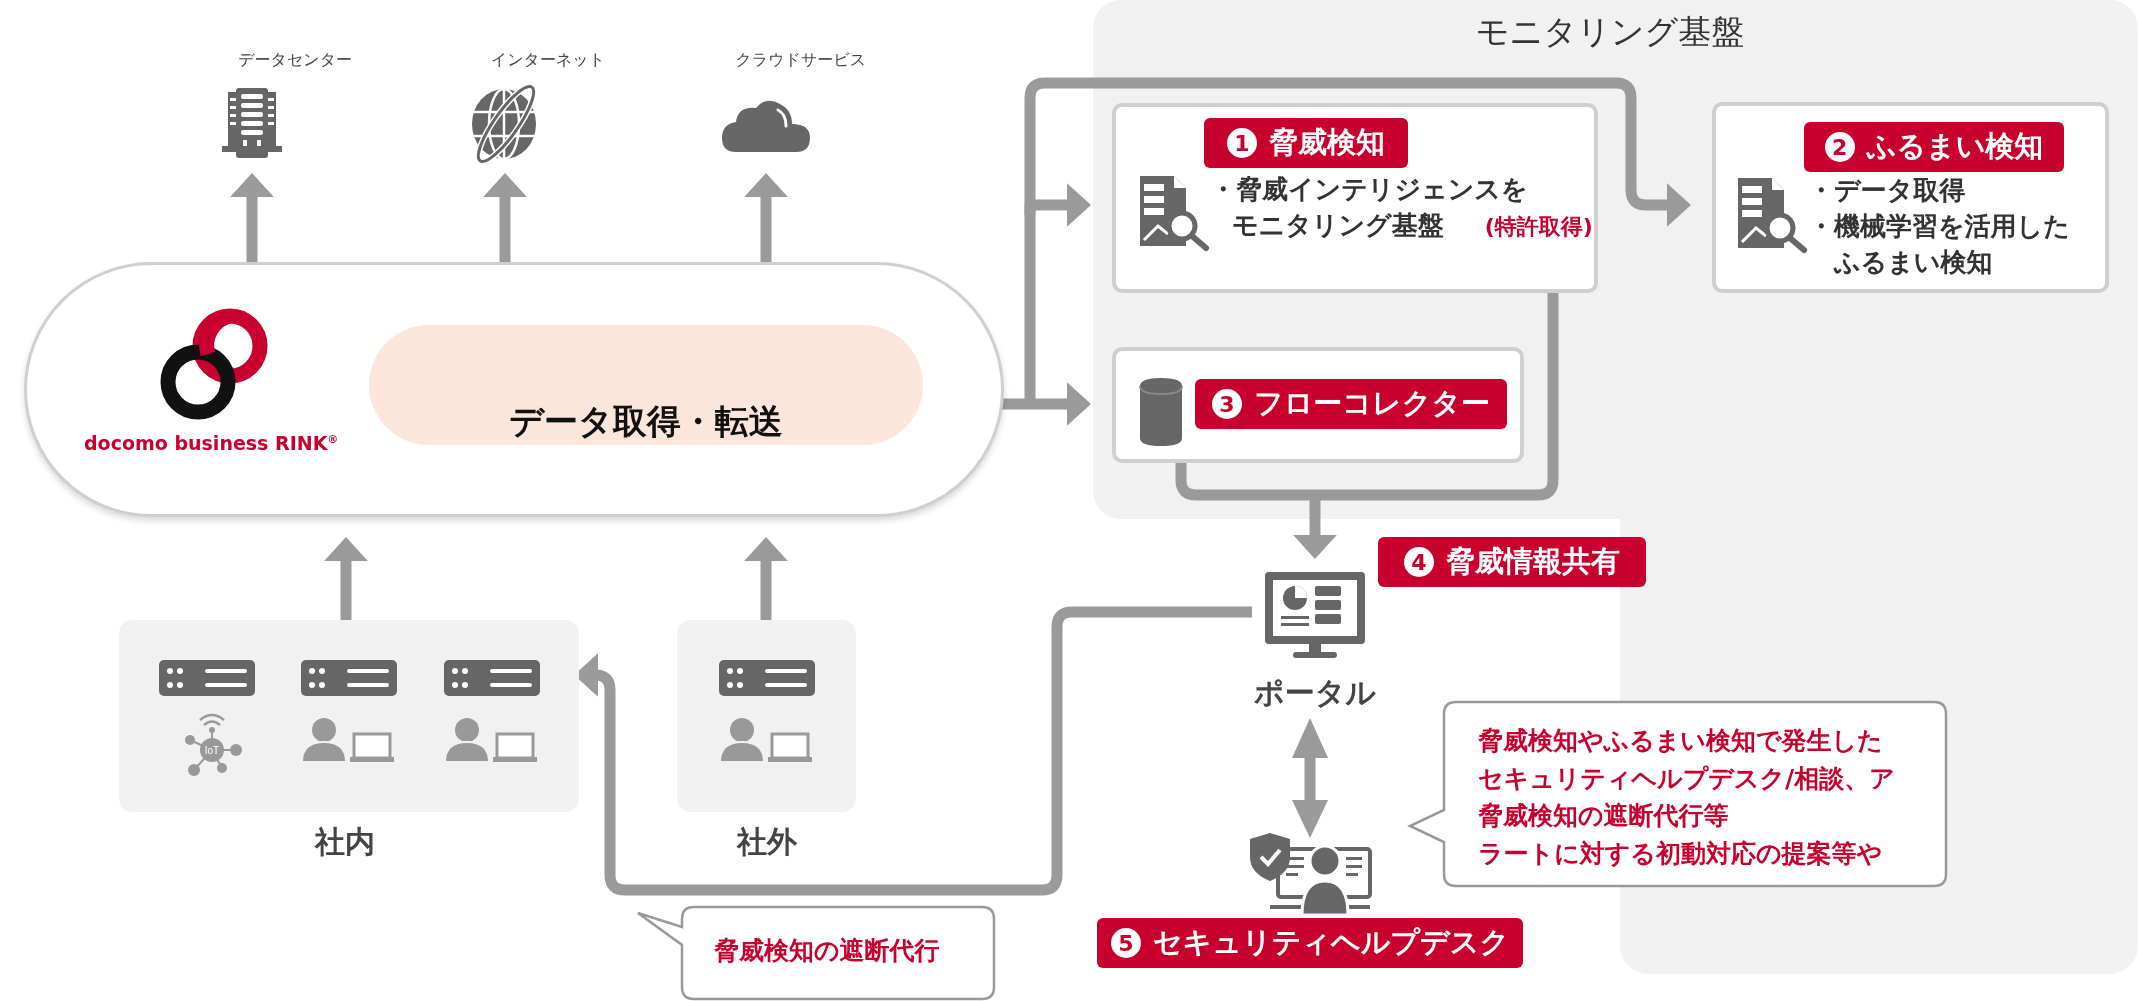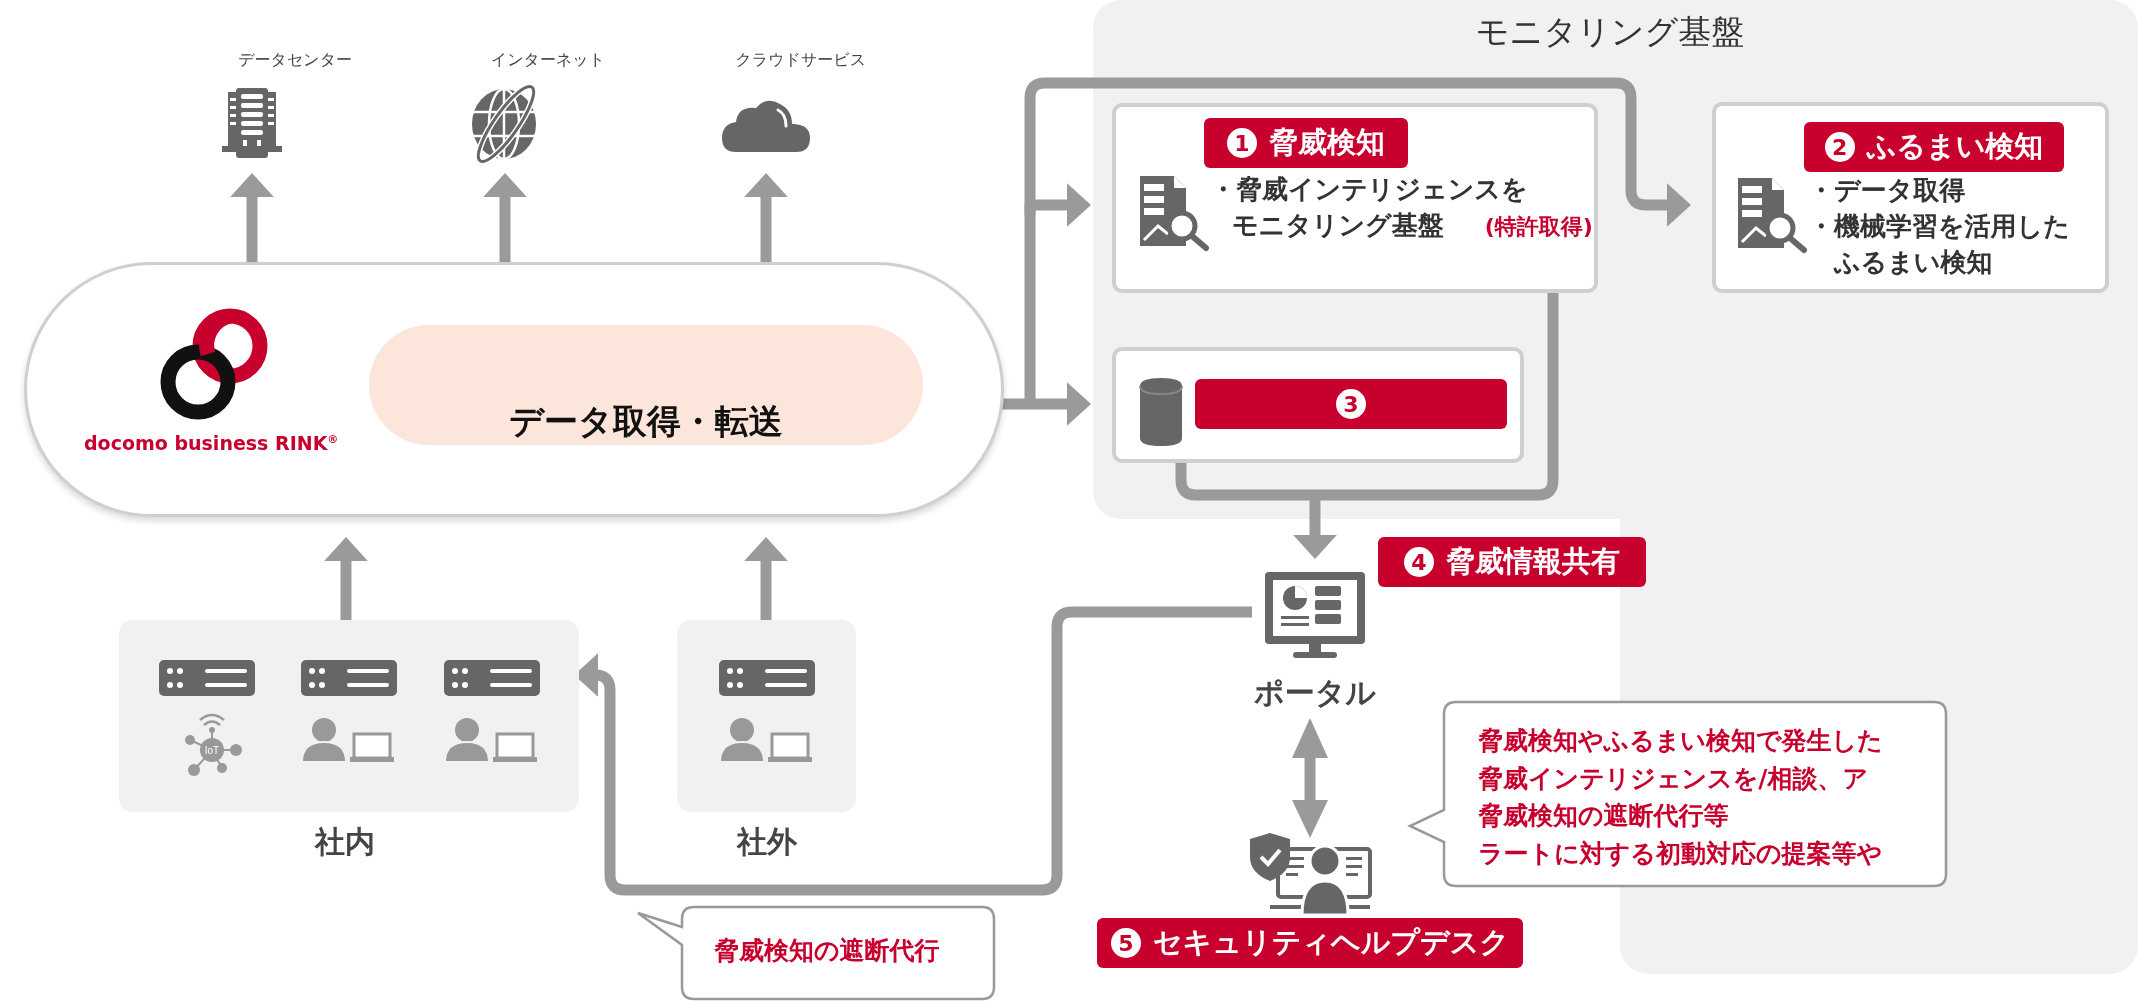--- a/index.html
+++ b/index.html
@@ -162,20 +162,21 @@
 <div class="abs bullet" style="left:1808px;top:208px;">・機械学習を活用した</div>
 <div class="abs bullet" style="left:1834px;top:244px;">ふるまい検知</div>
 
 <div class="abs card" style="left:1112px;top:347px;width:412px;height:116px;"></div>
 <svg class="abs" style="left:1140px;top:378px;" width="42" height="68" viewBox="0 0 42 68">
   <path d="M0,8 Q0,0 21,0 Q42,0 42,8 L42,60 Q42,68 21,68 Q0,68 0,60 Z" fill="#666"></path>
   <path d="M0,8 Q0,16 21,16 Q42,16 42,8" fill="none" stroke="#888" stroke-width="2"></path>
 </svg>
 <div class="abs badge" style="left:1195px;top:379px;width:312px;height:50px;">
   <span class="num">3</span>
+  <span>フローコレクター</span>
 </div>
 
 <svg class="abs" style="left:1265px;top:572px;" width="100" height="86" viewBox="0 0 100 86">
   <rect x="0" y="0" width="100" height="72" rx="4" fill="#666"></rect>
   <rect x="8" y="8" width="84" height="56" fill="#fff"></rect>
   <circle cx="30" cy="26" r="12" fill="#666"></circle>
   <path d="M30,14 L30,26 L42,26 A12,12 0 0 0 30,14 Z" fill="#fff"></path>
   <g fill="#666">
       <rect x="50" y="14" width="26" height="10" rx="2"></rect>
       <rect x="50" y="28" width="26" height="10" rx="2"></rect>
@@ -211,21 +212,21 @@
 <div class="abs badge" style="left:1097px;top:918px;width:426px;height:50px;">
   <span class="num">5</span>
   <span>セキュリティヘルプデスク</span>
 </div>
 
 <svg class="abs" style="left:1390px;top:700px;" width="560" height="190" viewBox="0 0 560 190">
   <path d="M66,2 L544,2 Q556,2 556,14 L556,174 Q556,186 544,186 L66,186 Q54,186 54,174 L54,142 L20,126 L54,110 L54,14 Q54,2 66,2 Z" fill="#fff" stroke="#999" stroke-width="2.5"></path>
 </svg>
 <div class="abs callout-text" style="left:1478px;top:722px;">
   <div>脅威検知やふるまい検知で発生した</div>
-  <div>脅威インテリジェンスを/相談、ア</div>
+  <div>セキュリティヘルプデスク/相談、ア</div>
   <div>脅威検知の遮断代行等</div>
   <div>ラートに対する初動対応の提案等や</div>
 </div>
 
 <svg class="abs" style="left:630px;top:905px;" width="370" height="96" viewBox="0 0 370 96">
   <path d="M64,2 L352,2 Q364,2 364,14 L364,82 Q364,94 352,94 L64,94 Q52,94 52,82 L52,40 L8,8 L52,22 L52,14 Q52,2 64,2 Z" fill="#fff" stroke="#999" stroke-width="2.5"></path>
 </svg>
 <div class="abs callout-text" style="left:714px;top:932px;">脅威検知の遮断代行</div>
 
 <div class="abs panel" style="left:119px;top:620px;width:460px;height:192px;border-radius:14px;"></div>

